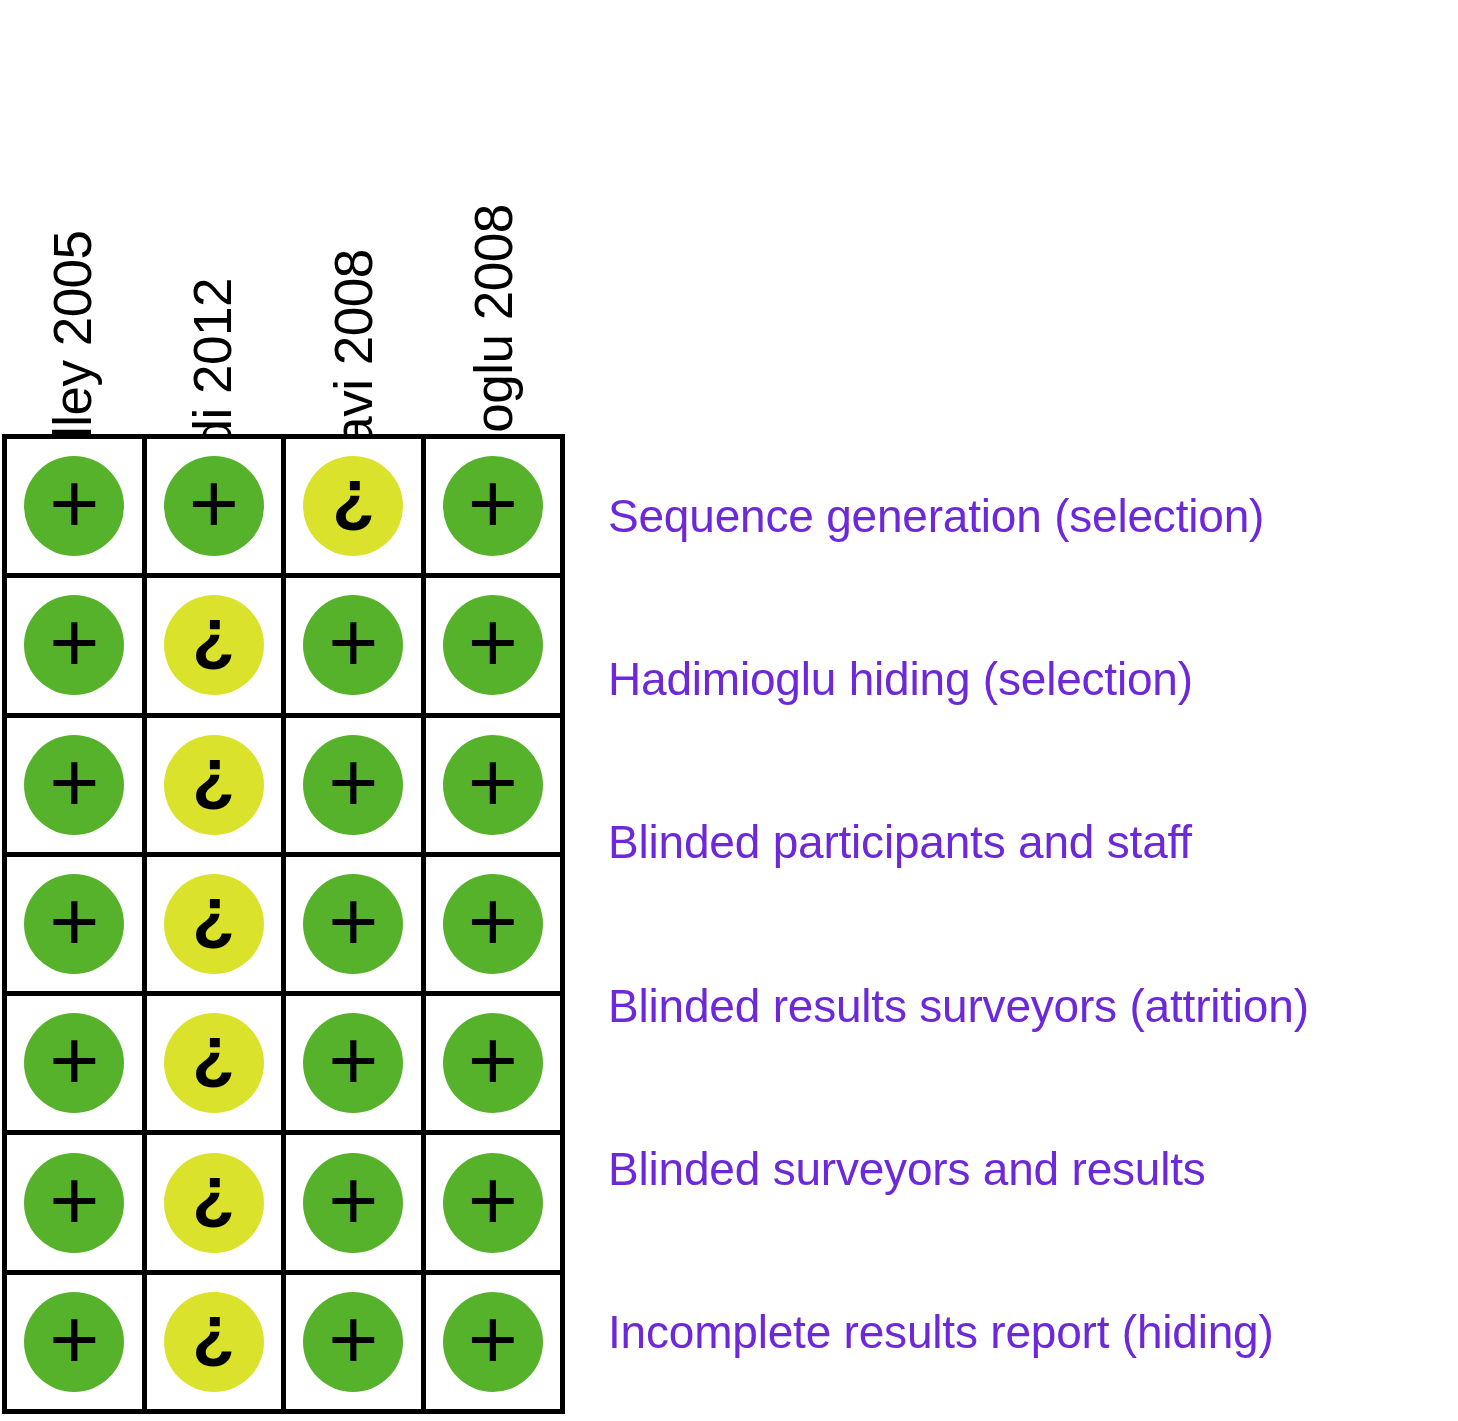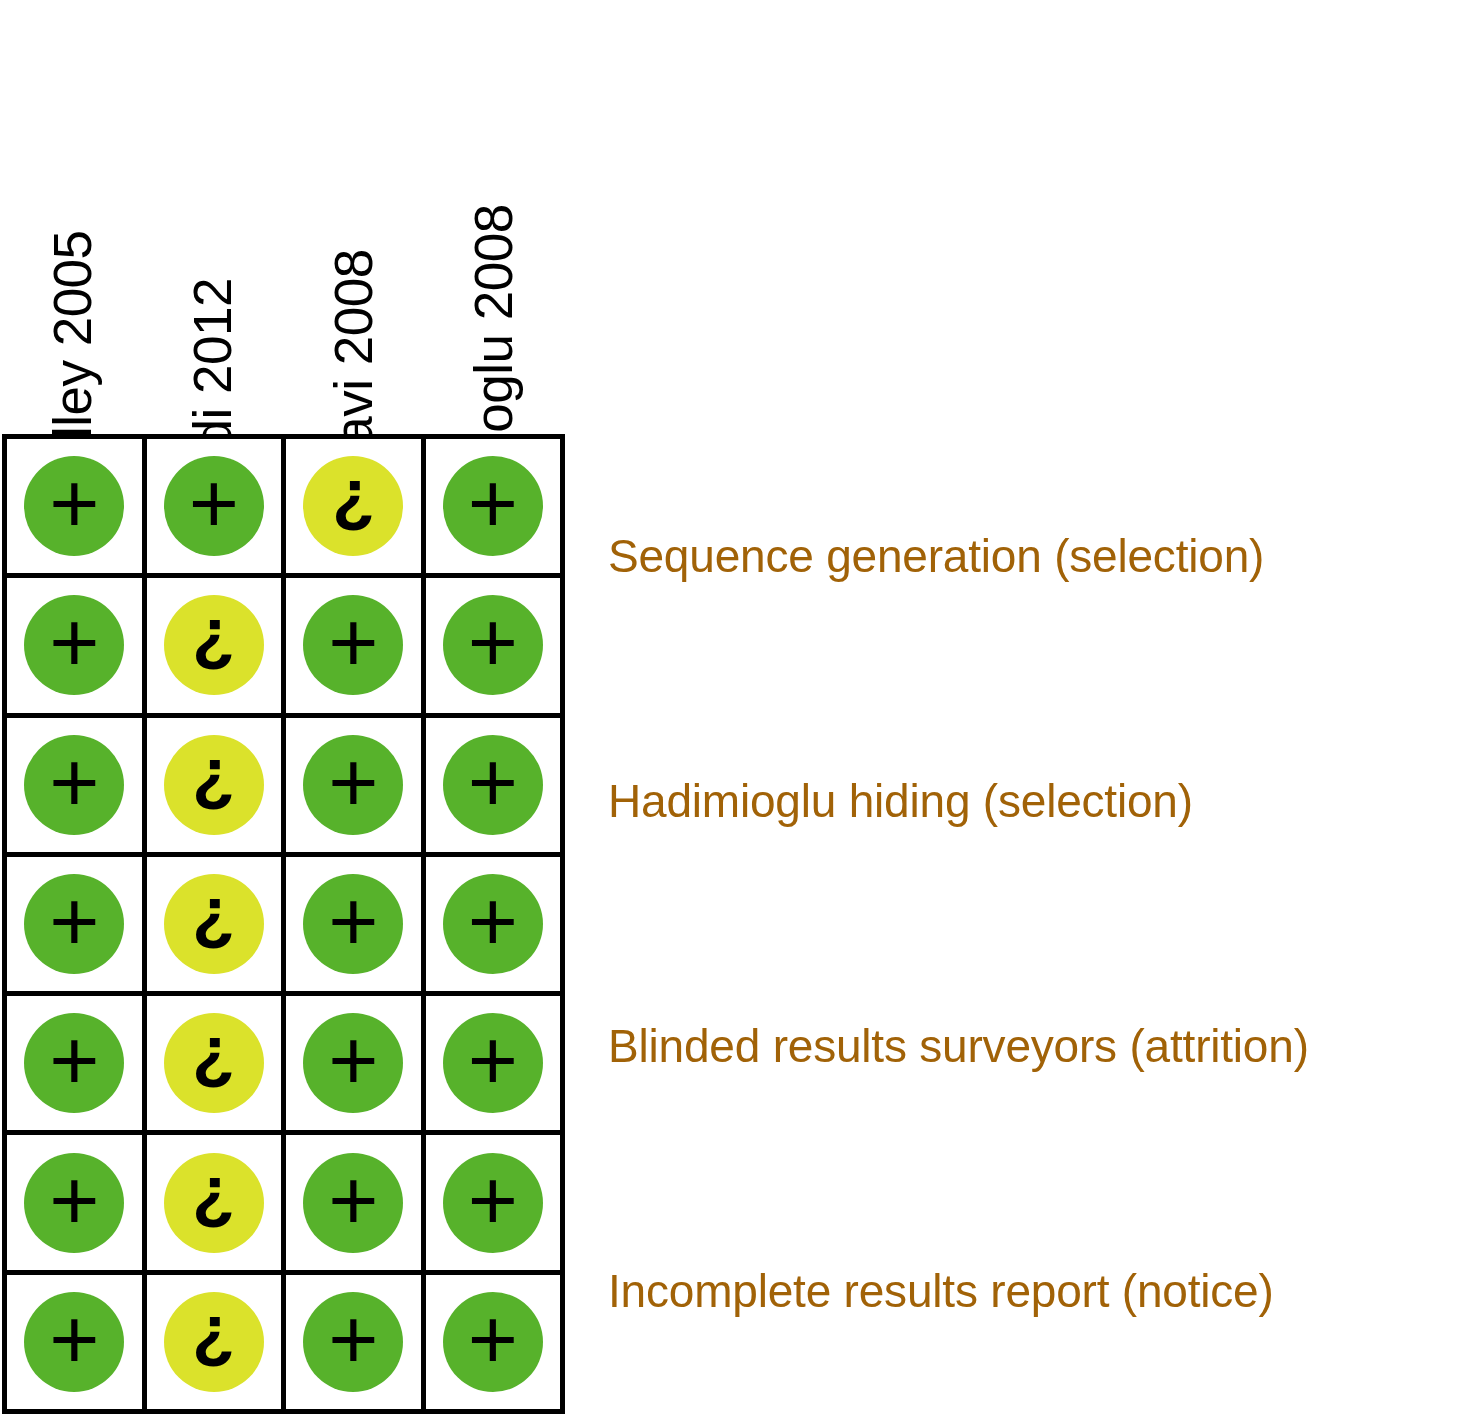--- a/index.html
+++ b/index.html
@@ -132,21 +132,21 @@
     flex-direction: column;
   }
   .row-label {
     flex: 1 1 0;
     display: flex;
     align-items: center;
     font-size: 46px;
     line-height: 1.05;
     letter-spacing: -0.2px;
     white-space: nowrap;
-    color: #a16207;
+    color: #6d28d9;
   }
 </style>
 </head>
 <body>
 
 <div id="figure">
 
   <div id="col-headers">
       <div class="col-header c0">
         <span class="col-header-text">O´Malley 2005</span>
@@ -315,17 +315,19 @@
           <div class="judgement low">
             <span class="glyph">+</span>
           </div>
         </div>
       </div>
     </div>
 
   <div id="row-labels">
       <div class="row-label">Sequence generation (selection)</div>
       <div class="row-label">Hadimioglu hiding (selection)</div>
+      <div class="row-label">Blinded participants and staff</div>
       <div class="row-label">Blinded results surveyors (attrition)</div>
-      <div class="row-label">Incomplete results report (notice)</div>
+      <div class="row-label">Blinded surveyors and results</div>
+      <div class="row-label">Incomplete results report (hiding)</div>
     </div>
 
 </div>
 
 </body></html>

